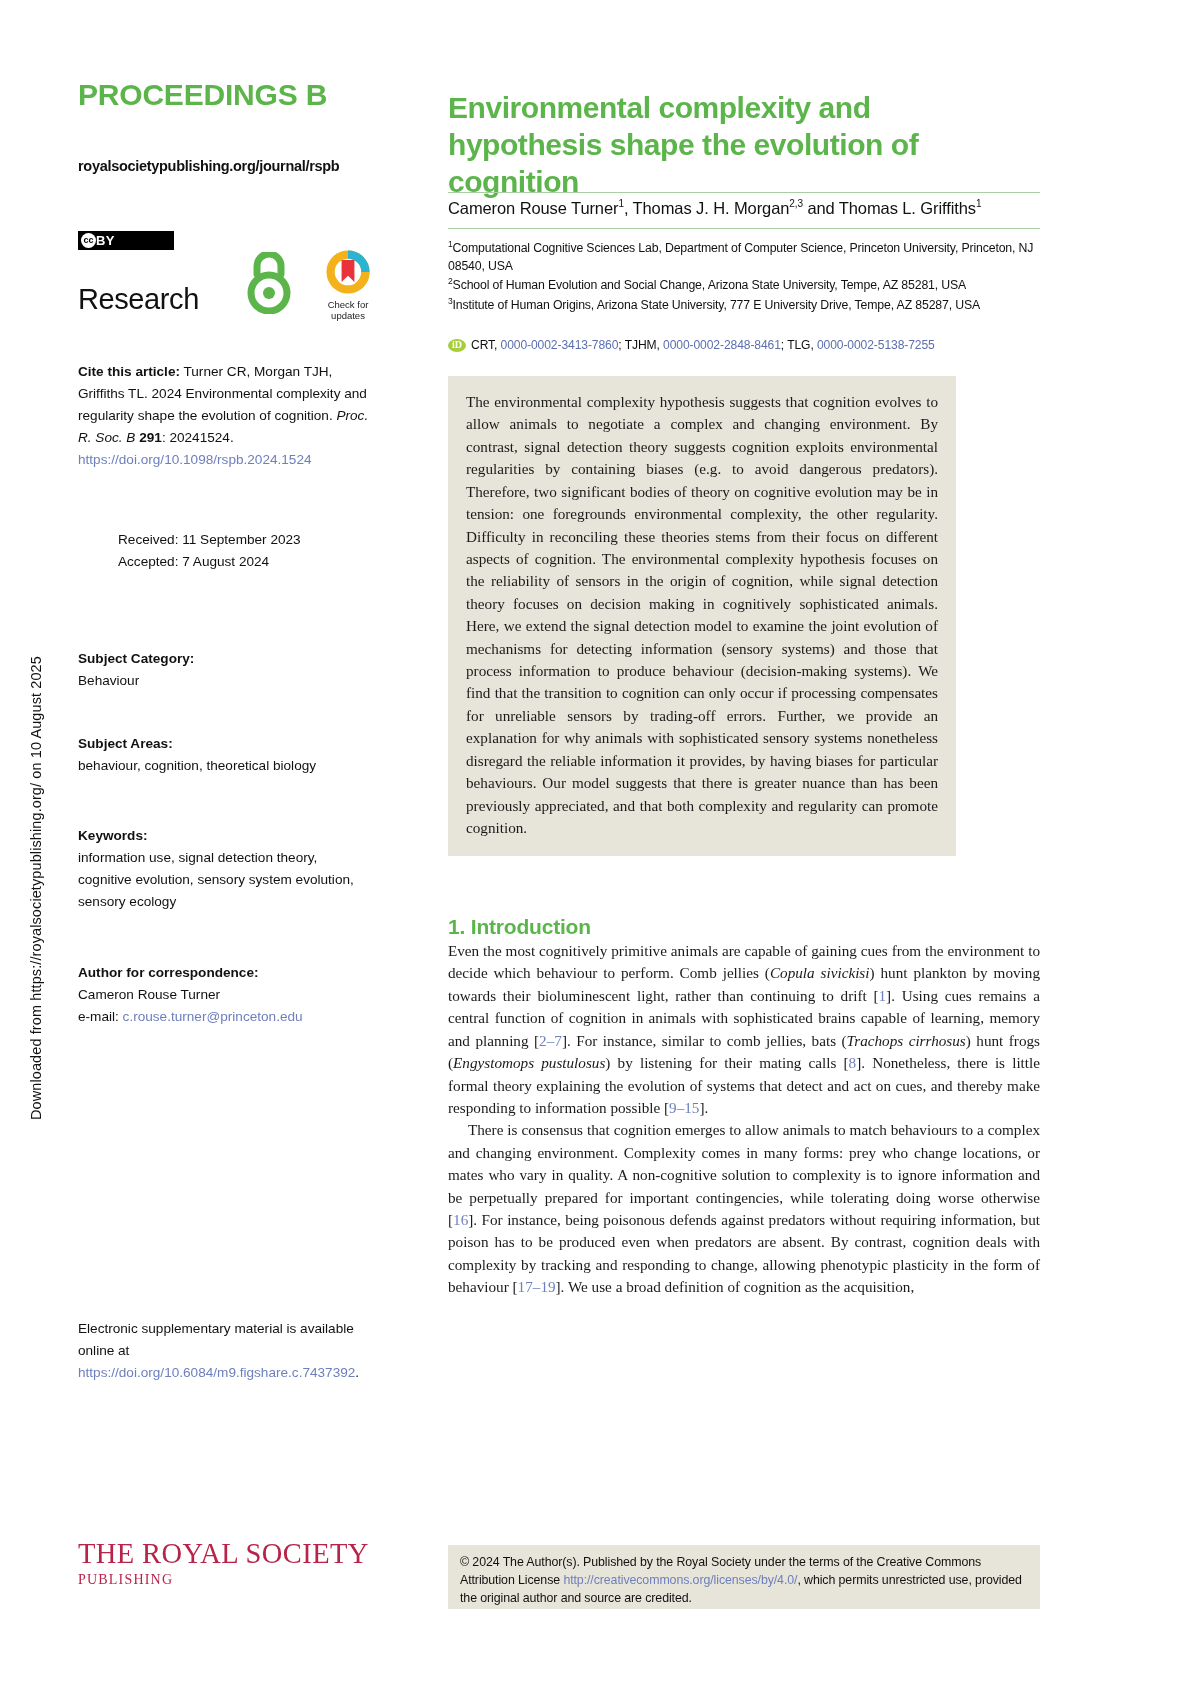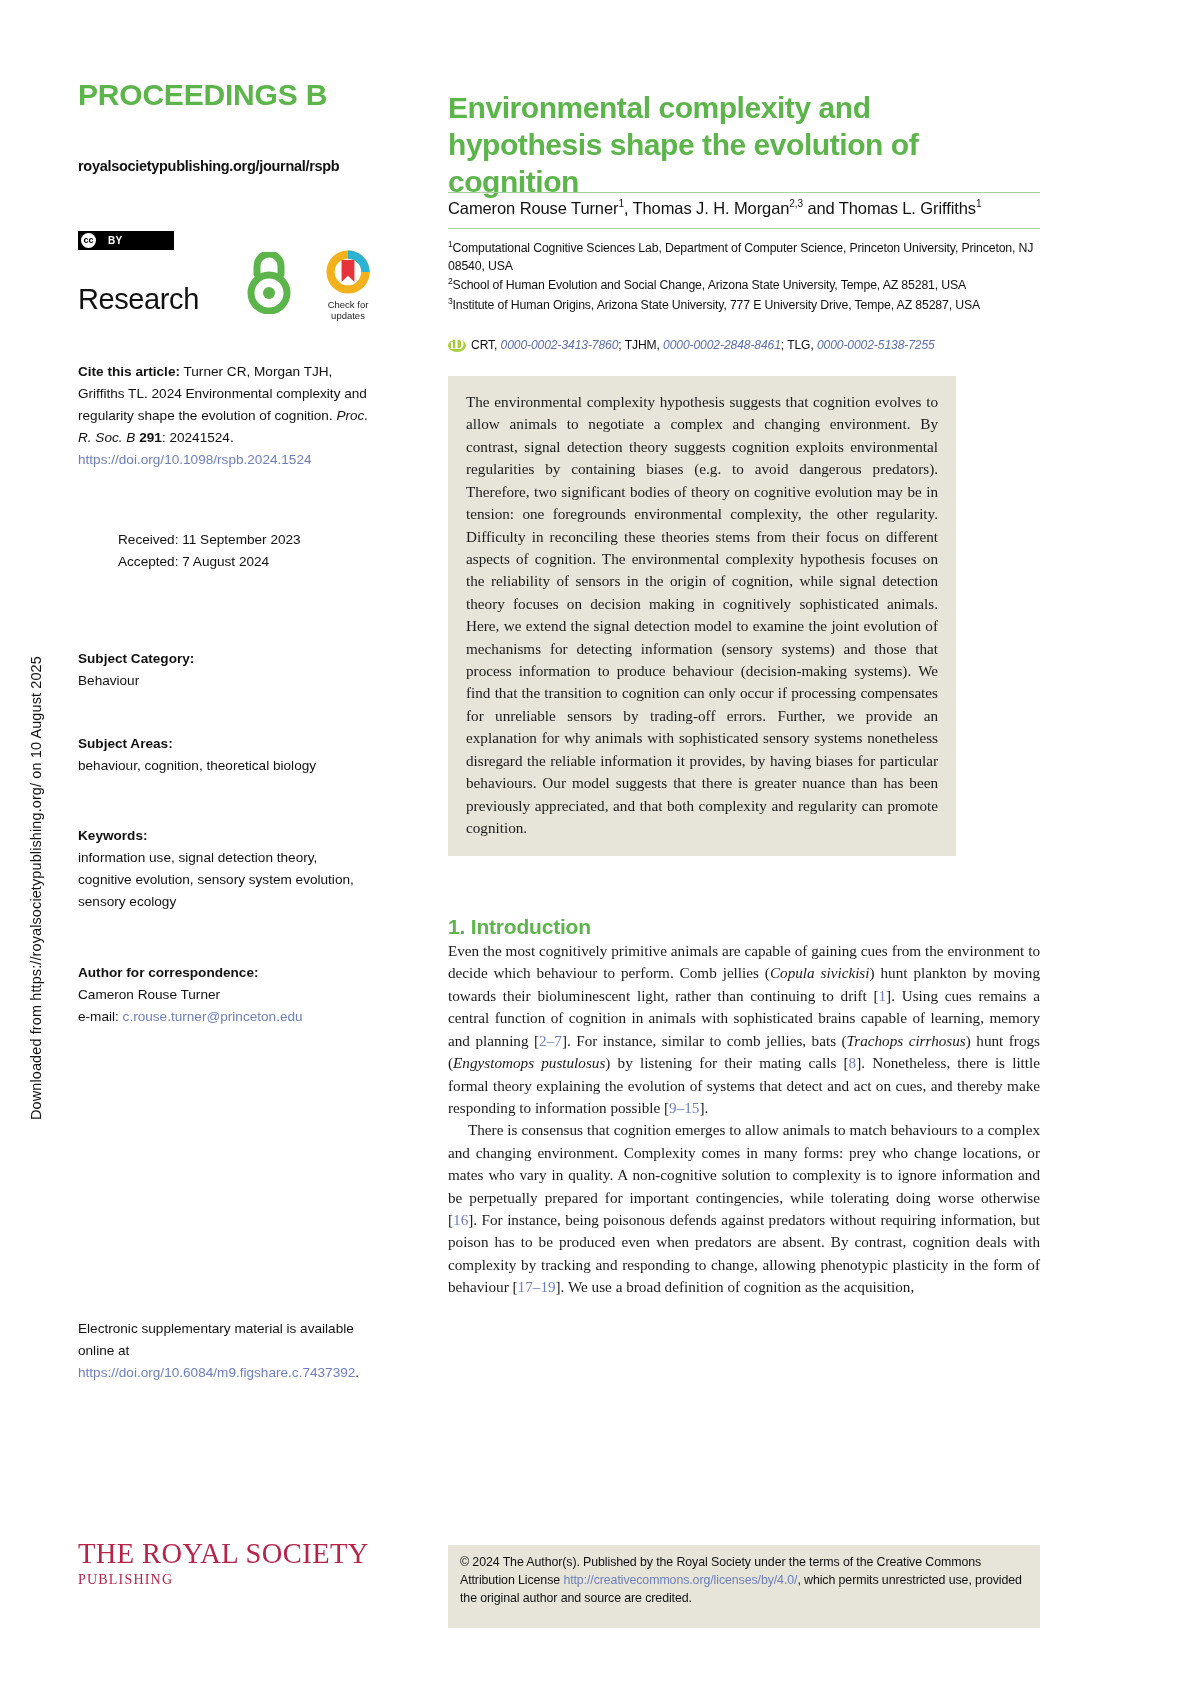--- a/index.html
+++ b/index.html
@@ -82,23 +82,23 @@
     background: #fff;
     color: #000;
     font-size: 9px;
     font-weight: bold;
     display: flex; align-items: center; justify-content: center;
     margin-left: 2px;
     line-height: 1;
   }
   .cc-badge .cc-by {
     color: #fff;
-    font-size: 10px;
-    font-weight: bold;
-    margin-left: 12px;
+    font-size: 13px;
+    font-weight: bold;
+    margin-left: 0;
     letter-spacing: 0.3px;
   }
   .research-title {
     position: absolute;
     left: 0;
     top: 283px;
     font-size: 29px;
     color: #111;
     letter-spacing: -0.4px;
   }
@@ -127,21 +127,21 @@
     position: absolute;
     left: 0;
     width: 292px;
     font-size: 13.6px;
     line-height: 1.62;
     color: #111;
   }
   .side-block b { font-weight: bold; }
   .side-block .it { font-style: italic; }
   .link { color: #6d7fbd; }
-  .link-dark { color: #5b6fae; font-style: italic; }
+  .link-dark { color: #5b6fae; }
 
   #cite-block { top: 361px; }
   #dates-block { top: 529px; margin-left: 40px; }
   #subject-category { top: 648px; }
   #subject-areas { top: 733px; }
   #keywords-block { top: 825px; }
   #author-corr { top: 962px; }
   #supp-block { top: 1318px; }
 
   .side-head {
@@ -229,21 +229,21 @@
     display: flex;
     align-items: center;
     gap: 5px;
     letter-spacing: -0.1px;
   }
   .orcid-mark {
     width: 18px; height: 13px;
     border-radius: 50%;
     background: #a6ce39;
     color: #fff;
-    font-size: 14px;
+    font-size: 10px;
     font-weight: bold;
     font-family: "Liberation Serif", serif;
     display: flex; align-items: center; justify-content: center;
     flex: 0 0 auto;
     line-height: 1;
   }
 
   .abstract {
     position: absolute;
     left: 0;
@@ -284,21 +284,21 @@
   .body-text .it { font-style: italic; }
   .ref { color: #6d7fbd; }
 
   .footer-note {
     position: absolute;
     left: 0;
     top: 1545px;
     width: 592px;
     box-sizing: border-box;
     background: #e7e5d9;
-    padding: 9px 12px 20px 12px;
+    padding: 9px 12px 1px 12px;
     font-size: 12.4px;
     line-height: 1.45;
     color: #111;
     letter-spacing: -0.1px;
   }
 </style>
 </head>
 <body>
 
 <div class="download-strip">

